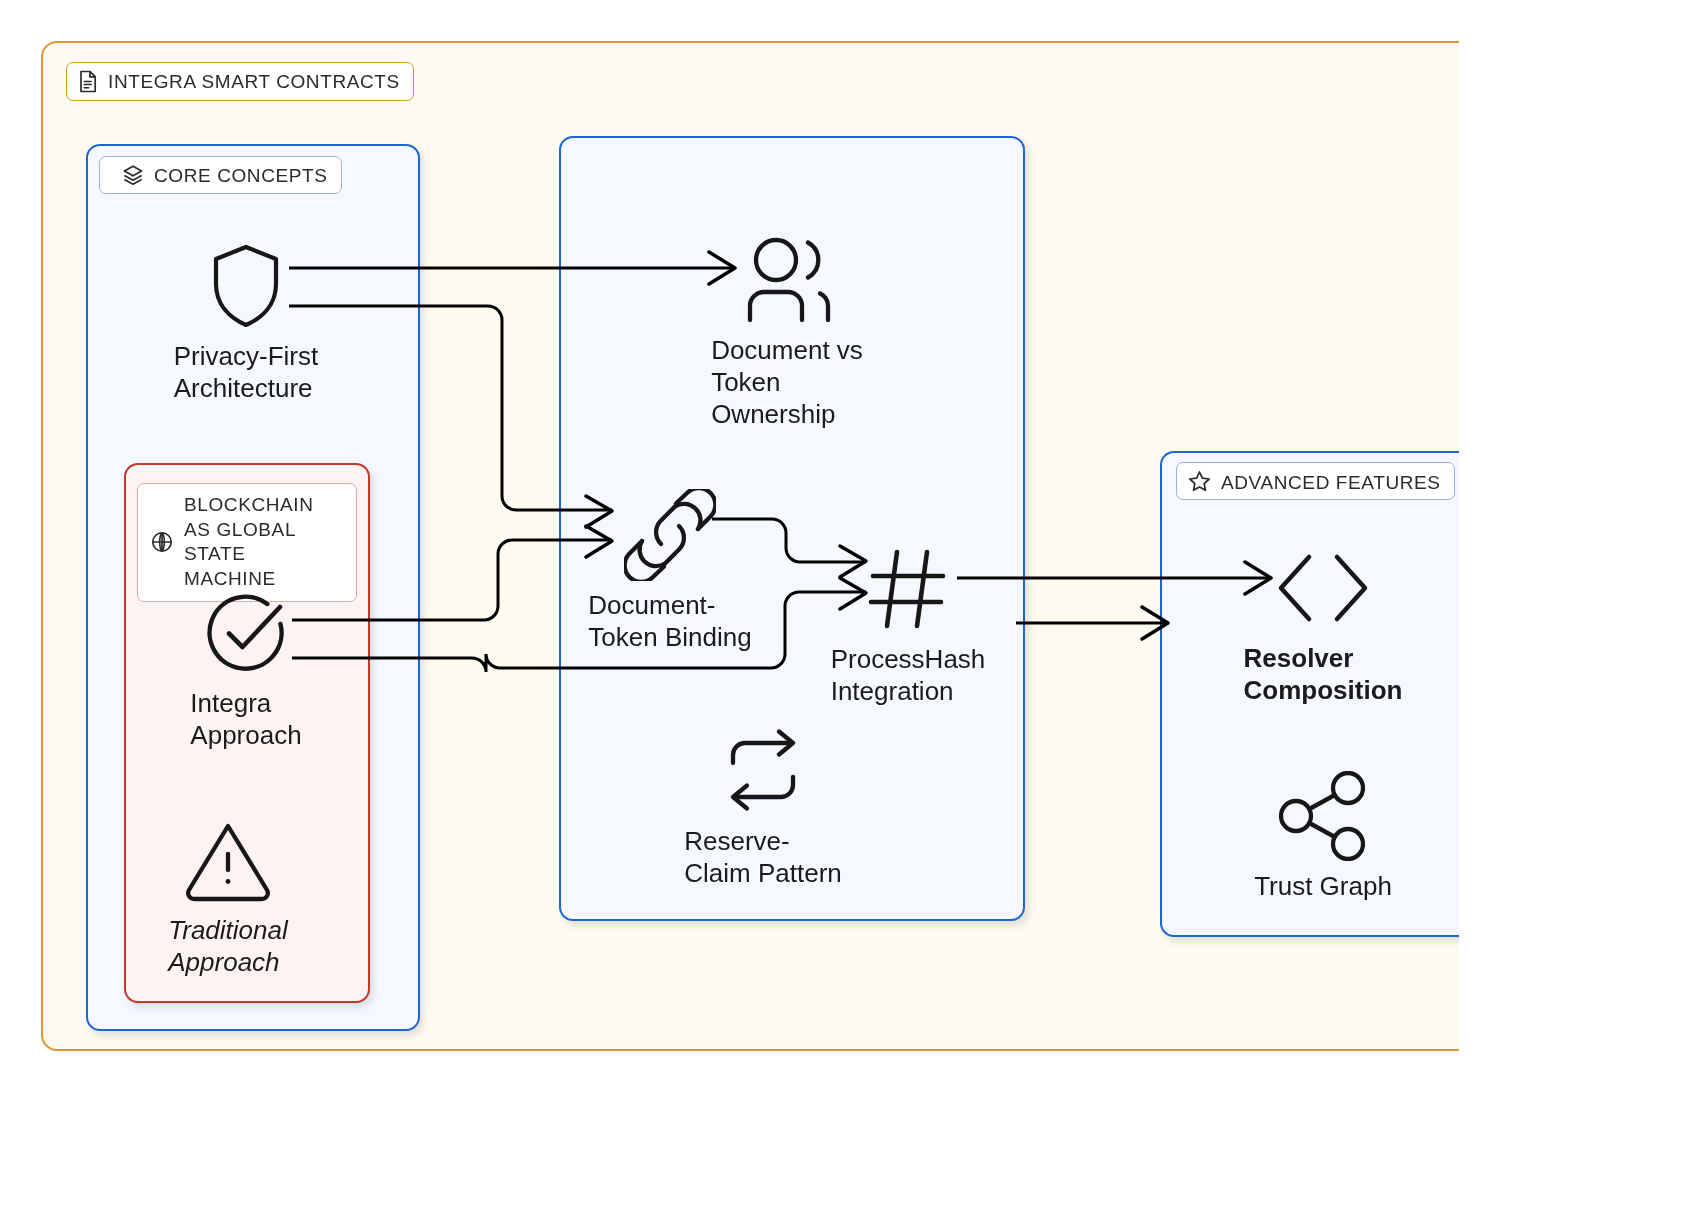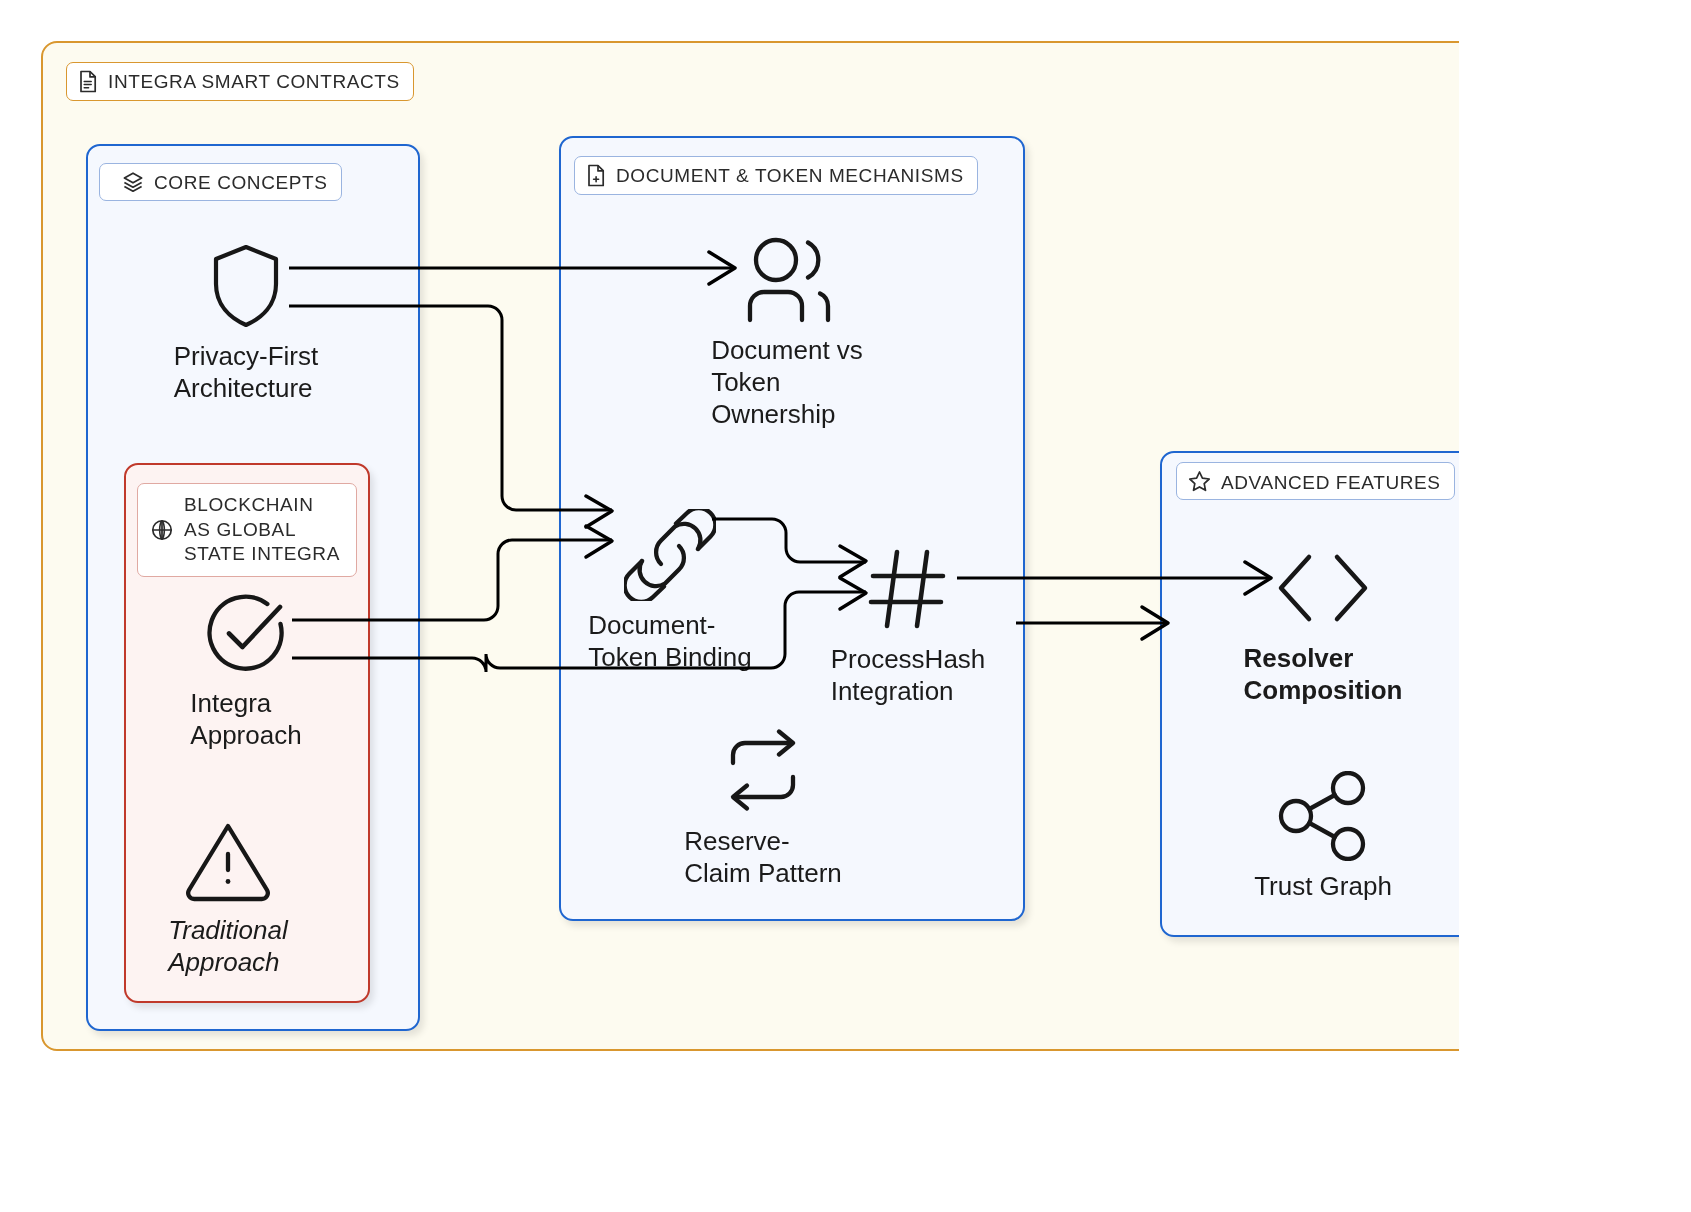--- a/index.html
+++ b/index.html
@@ -60,21 +60,21 @@
         <path d="M3 1.5h9l5.2 5.2V21.5H3z" fill="none" stroke="#2b2b2b" stroke-width="1.7" stroke-linejoin="round"></path>
         <path d="M12 1.6v5.3h5.2" fill="none" stroke="#2b2b2b" stroke-width="1.7" stroke-linejoin="round"></path>
         <path d="M6.2 11.5h7M6.2 14.6h7M6.2 17.7h4.4" stroke="#2b2b2b" stroke-width="1.5" stroke-linecap="round"></path>
       </svg>
     </span>
     <span class="chip-label">INTEGRA SMART CONTRACTS</span>
   </div>
 
   <div class="panel" style="left:86px;top:144px;width:334px;height:887px;"></div>
 
-  <div class="chip" style="left:99px;top:163px;padding-left:22px;">
+  <div class="chip" style="left:99px;top:156px;padding-left:22px;">
     <span>
       <svg width="22" height="22" viewBox="0 0 22 22">
         <path d="M11 2.2 19.6 7 11 11.8 2.4 7z" fill="none" stroke="#2b2b2b" stroke-width="1.7" stroke-linejoin="round"></path>
         <path d="M2.4 11.4 11 16.2l8.6-4.8" fill="none" stroke="#2b2b2b" stroke-width="1.7" stroke-linejoin="round"></path>
         <path d="M2.4 15.4 11 20.2l8.6-4.8" fill="none" stroke="#2b2b2b" stroke-width="1.7" stroke-linejoin="round"></path>
       </svg>
     </span>
     <span class="chip-label">CORE CONCEPTS</span>
   </div>
 
@@ -90,21 +90,21 @@
   <div class="panel red" style="left:124px;top:463px;width:246px;height:540px;"></div>
 
   <div class="chip red-chip multiline" style="left:137px;top:483px;width:220px;">
     <span>
       <svg width="24" height="24" viewBox="0 0 24 24">
         <circle cx="12" cy="12" r="9.2" fill="none" stroke="#2b2b2b" stroke-width="1.7"></circle>
         <path d="M12 2.8v18.4M2.8 12h18.4" stroke="#2b2b2b" stroke-width="1.7"></path>
         <path d="M12 2.8c3.1 3.2 3.1 15.2 0 18.4M12 2.8c-3.1 3.2-3.1 15.2 0 18.4" fill="none" stroke="#2b2b2b" stroke-width="1.6"></path>
       </svg>
     </span>
-    <span class="chip-label">BLOCKCHAIN AS GLOBAL STATE INTEGRA</span>
+    <span class="chip-label">BLOCKCHAIN AS GLOBAL STATE MACHINE</span>
   </div>
 
   <div class="node" style="left:246px;top:585px;">
     <div class="glyph">
       <svg width="90" height="90" viewBox="0 0 90 90">
         <path d="M79.5 36a36 36 0 1 1-13.2-20" fill="none" stroke="#171717" stroke-width="4.4" stroke-linecap="round"></path>
         <path d="M28 45.5 41.5 59 79 19" fill="none" stroke="#171717" stroke-width="4.6" stroke-linecap="round" stroke-linejoin="round"></path>
       </svg>
     </div>
     <div class="caption">Integra<br>Approach</div>
@@ -116,44 +116,34 @@
         <path d="M46 8 85 72a6 6 0 0 1-5.2 9H12.2A6 6 0 0 1 7 72z" fill="none" stroke="#171717" stroke-width="4.3" stroke-linejoin="round"></path>
         <path d="M46 36v16" stroke="#171717" stroke-width="4.3" stroke-linecap="round"></path>
         <circle cx="46" cy="63.5" r="2.4" fill="#171717"></circle>
       </svg>
     </div>
     <div class="caption">Traditional<br>Approach</div>
   </div>
 
   <div class="panel" style="left:559px;top:136px;width:466px;height:785px;"></div>
 
-  <div class="chip" style="left:574px;top:156px;">
-    <span>
-      <svg width="20" height="23" viewBox="0 0 20 23">
-        <path d="M3 1.5h9l5.2 5.2V21.5H3z" fill="none" stroke="#2b2b2b" stroke-width="1.7" stroke-linejoin="round"></path>
-        <path d="M12 1.6v5.3h5.2" fill="none" stroke="#2b2b2b" stroke-width="1.7" stroke-linejoin="round"></path>
-        <path d="M7.6 15.3h5M10.1 12.8v5" stroke="#2b2b2b" stroke-width="1.6" stroke-linecap="round"></path>
-      </svg>
-    </span>
-    <span class="chip-label">DOCUMENT &amp; TOKEN MECHANISMS</span>
-  </div>
 
   <div class="node" style="left:787px;top:232px;">
     <div class="glyph">
       <svg width="110" height="88" viewBox="0 0 110 88">
         <circle cx="44" cy="24" r="20" fill="none" stroke="#171717" stroke-width="4.3"></circle>
         <path d="M18 84V70a14 14 0 0 1 14-14h24a14 14 0 0 1 14 14v14" fill="none" stroke="#171717" stroke-width="4.3" stroke-linecap="round"></path>
         <path d="M76 6.5a20 20 0 0 1 0 35" fill="none" stroke="#171717" stroke-width="4.3" stroke-linecap="round"></path>
         <path d="M88 57.5a14 14 0 0 1 8 12.6V84" fill="none" stroke="#171717" stroke-width="4.3" stroke-linecap="round"></path>
       </svg>
     </div>
     <div class="caption">Document vs<br>Token<br>Ownership</div>
   </div>
 
-  <div class="node" style="left:670px;top:507px;">
+  <div class="node" style="left:670px;top:487px;">
     <div class="glyph">
       <svg width="92" height="92" viewBox="0 0 92 92">
         <path d="M52 14.5 63 4a16.5 16.5 0 0 1 23.5 23.5L74 40" fill="none" stroke="#171717" stroke-width="4.3" stroke-linecap="round"></path>
         <path d="M40 77.5 29 88A16.5 16.5 0 0 1 5.5 64.5L18 52" fill="none" stroke="#171717" stroke-width="4.3" stroke-linecap="round"></path>
         <path d="M37 55a16.5 16.5 0 0 1 0-23.5l14-14A16.5 16.5 0 0 1 74 40" fill="none" stroke="#171717" stroke-width="4.3" stroke-linecap="round"></path>
         <path d="M55 37a16.5 16.5 0 0 1 0 23.5l-14 14A16.5 16.5 0 0 1 18 52" fill="none" stroke="#171717" stroke-width="4.3" stroke-linecap="round"></path>
       </svg>
     </div>
     <div class="caption">Document-<br>Token Binding</div>
   </div>

